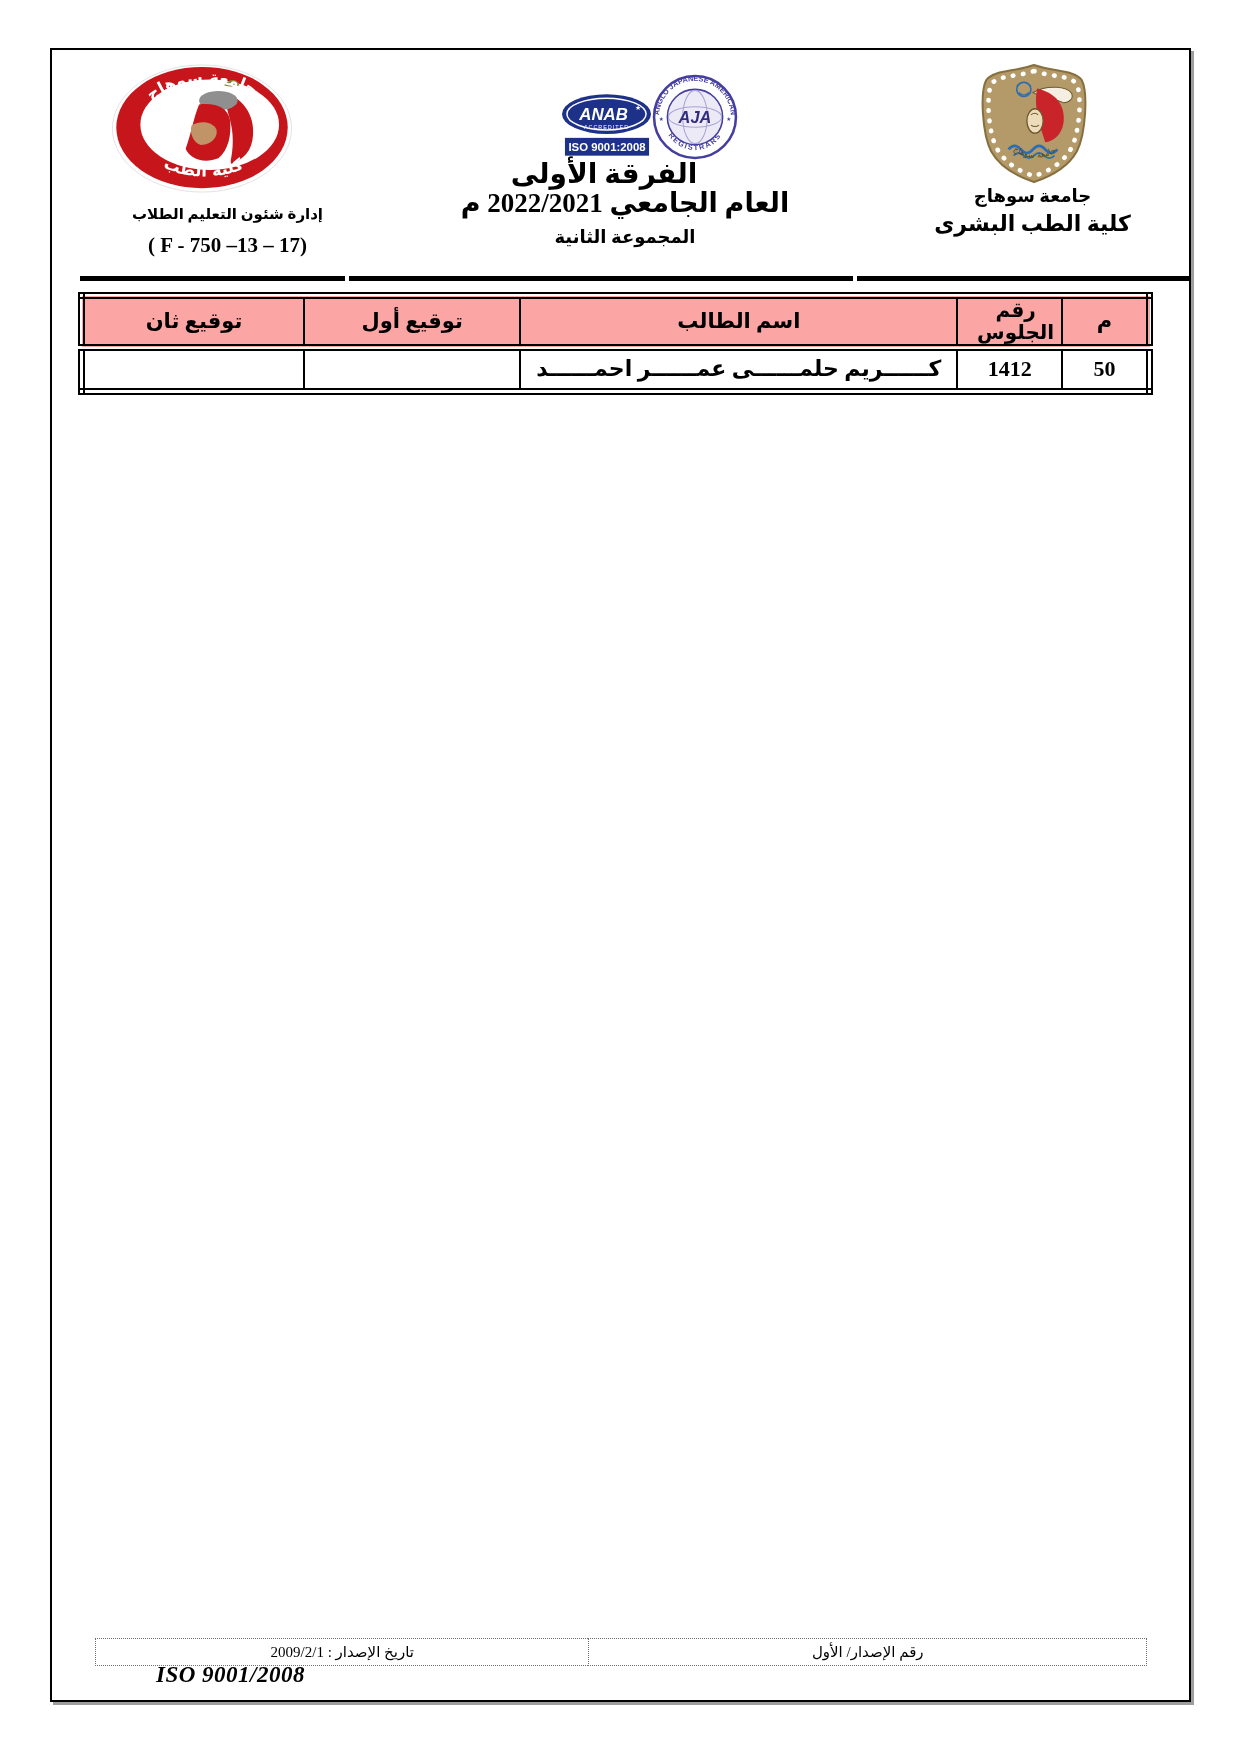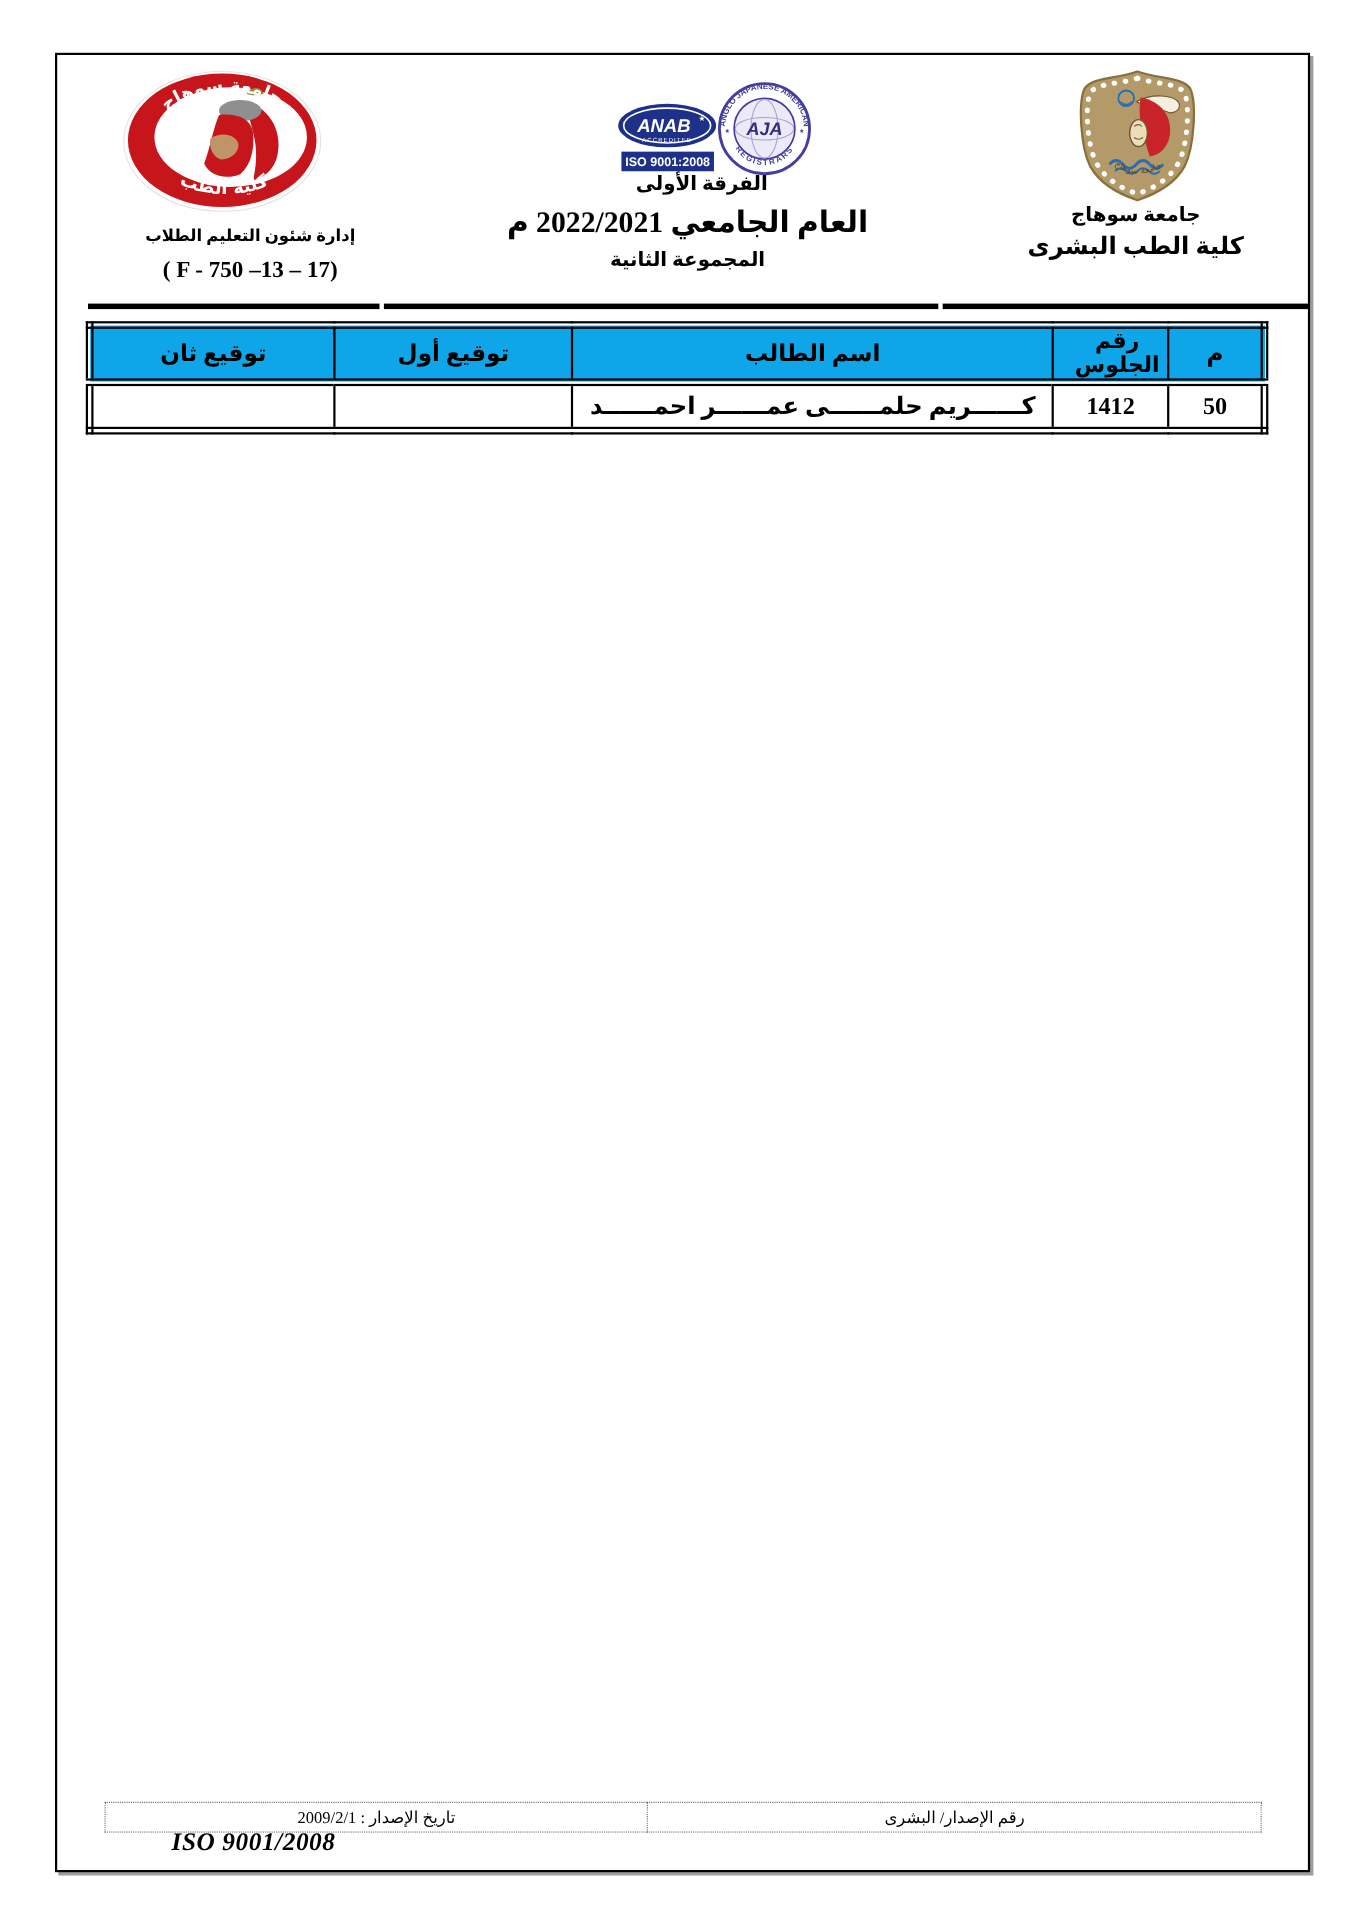--- a/index.html
+++ b/index.html
@@ -12,21 +12,21 @@
     position:absolute; left:50px; top:48px; width:1141px; height:1654px;
     border:2px solid #000; box-shadow:3px 3px 0 #9e9e9e;
   }
   .abs { position:absolute; }
   .ctr { text-align:center; }
   .b { font-weight:bold; }
   .ar { direction:rtl; }
   
   .dept   { left:95px;  top:205px; width:265px; font-size:15px; }
   .fcode  { left:95px;  top:233px; width:265px; font-size:21px; direction:ltr; }
-  .grade  { left:393px; top:157px; width:490px; font-size:18px; }
+  .grade  { left:359px; top:157px; width:490px; font-size:28px; }
   .year   { left:380px; top:187px; width:490px; font-size:27px; }
   .group  { left:380px; top:226px; width:490px; font-size:18px; }
   .uni    { left:925px; top:185px; width:215px; font-size:18px; }
   .fac    { left:925px; top:211px; width:215px; font-size:22px; }
   
   .crescent-logo { left:108px; top:64px;  width:188px; height:130px; }
   .anab-logo     { left:560px; top:93px;  width:94px;  height:64px;  }
   .aja-logo      { left:652px; top:74px;  width:86px;  height:86px;  }
   .shield-logo   { left:978px; top:60px;  width:112px; height:126px; }
   
@@ -34,21 +34,21 @@
   .rule-a { left:80px;  width:265px; }
   .rule-b { left:349px; width:504px; }
   .rule-c { left:857px; width:333px; }
   
   .roster {
     position:absolute; left:78px; top:292px; width:1075px;
     border-collapse:collapse; direction:rtl;
     border:7px double #000;
   }
   .roster th {
-    background:#0ea5e9; border:2px solid #000; border-bottom:7px double #000;
+    background:#fca5a5; border:2px solid #000; border-bottom:7px double #000;
     height:50px; font-size:21px; font-weight:bold; text-align:center; vertical-align:middle;
   }
   .roster td {
     border:2px solid #000; height:44px; font-size:22px; font-weight:bold;
     text-align:center; vertical-align:middle; background:#fff;
   }
   .seat-head div { line-height:1.12; font-size:20px;margin-left:12px; }
   .num-cell { font-size:23px; }
   
   .footer-meta {
@@ -174,19 +174,19 @@
         <td>كــــــريم حلمــــــى عمــــــر احمــــــد</td>
         <td></td>
         <td></td>
       </tr>
     </tbody>
   </table>
 
   <table class="footer-meta">
     <tbody>
         <tr>
-      <td style="width:557px">رقم الإصدار/ البشرى</td>
+      <td style="width:557px">رقم الإصدار/ الأول</td>
       <td style="width:493px">تاريخ الإصدار : 2009/2/1</td>
     </tr>
   </tbody>
     </table>
   <div class="abs iso-note">ISO 9001/2008</div>
 </div>
 
 </body></html>

